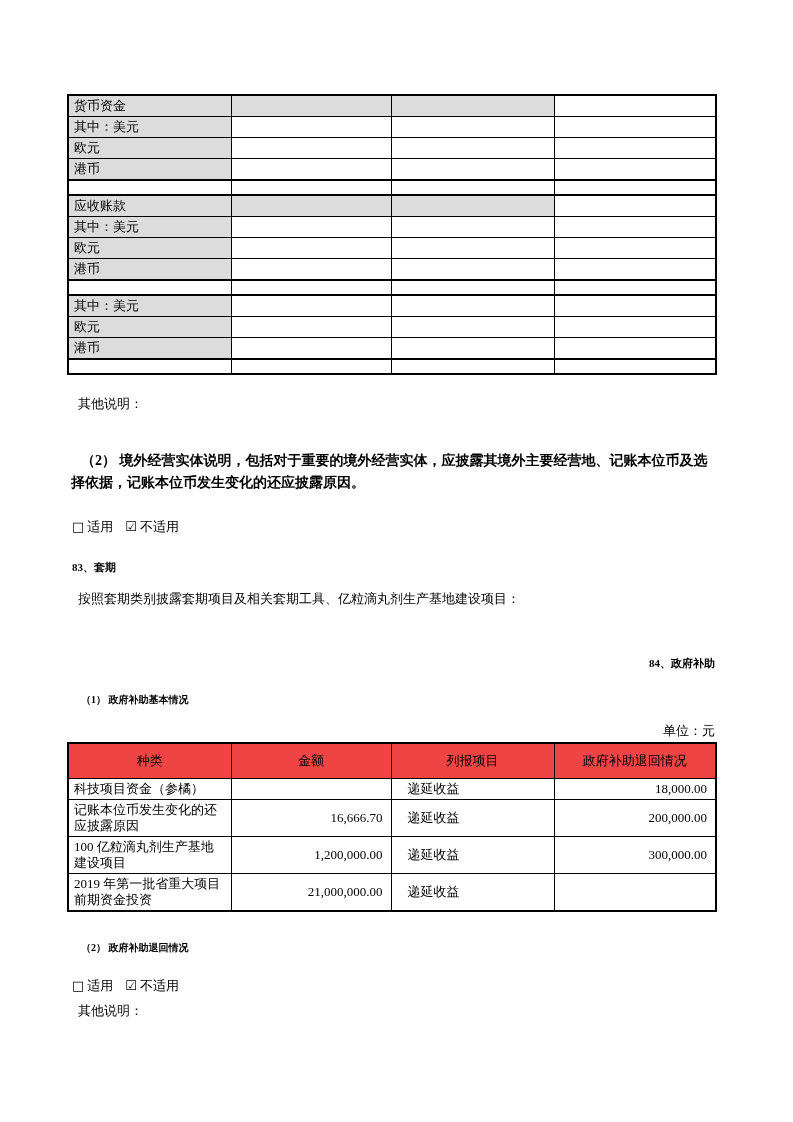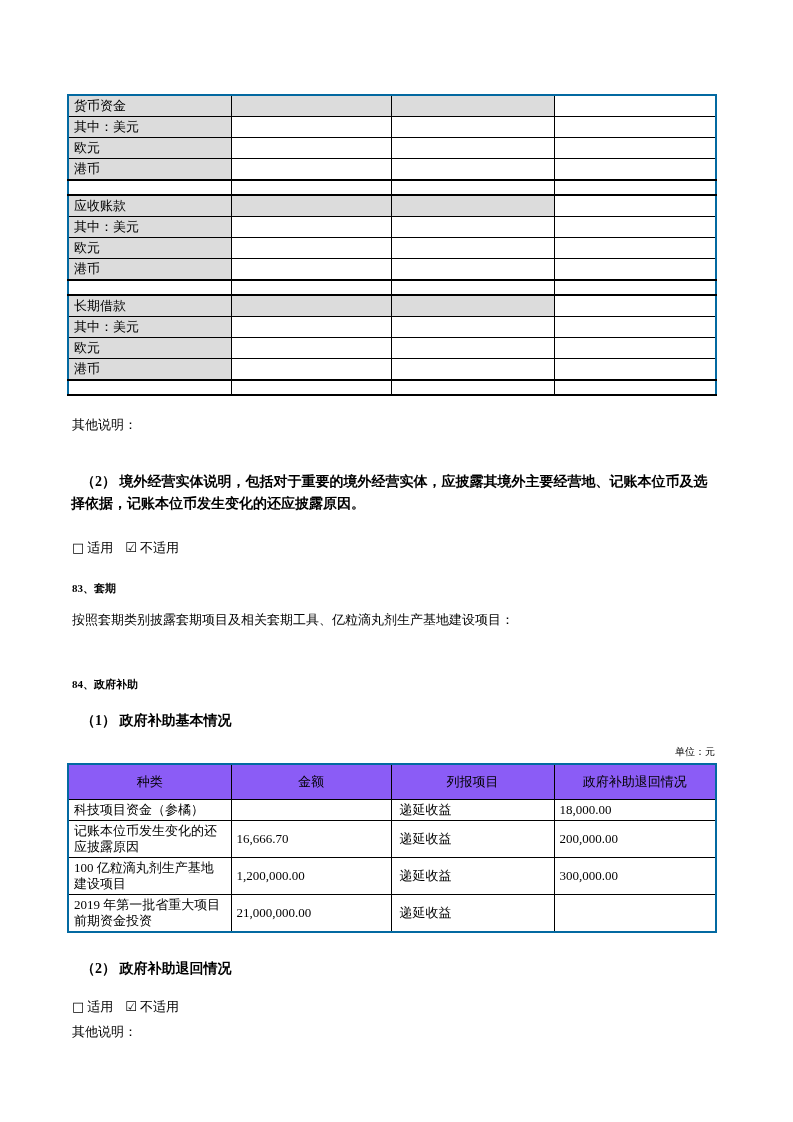--- a/index.html
+++ b/index.html
@@ -8,51 +8,51 @@
     position:relative;
     width:793px; height:1122px;
     background:#ffffff;
     font-family:"Liberation Serif","DejaVu Serif",serif;
     color:#000;
     overflow:hidden;
   }
   .content { padding:94px 78px 0 67px; }
 
   
-  table { border-collapse:collapse; table-layout:fixed; width:648px; border:2px solid #0369a1; }
+  table { border-collapse:collapse; table-layout:fixed; width:648px; border:2px solid #000000; }
   td, th { border:1px solid #000; font-size:13px; line-height:16px; padding:2px 5px; vertical-align:middle; overflow:hidden; }
   col.c1 { width:163px; } col.c2 { width:160px; } col.c3 { width:163px; } col.c4 { width:162px; }
   .gray { background:#dcdcdc; }
 
   
   #currency-table tr { height:21px; }
   #currency-table tr.r-sep { height:15px; }
   #currency-table tr.r-sep td { border-top:2px solid #000; border-bottom:2px solid #000; }
   #currency-table td.indent { }
 
   
-  #subsidy-table th { background:#8b5cf6; font-weight:normal; text-align:center; height:35px; }
+  #subsidy-table th { background:#ef4444; font-weight:normal; text-align:center; height:35px; }
   #subsidy-table tr { height:20px; }
-  #subsidy-table td.ta-r { text-align:left; padding-right:18px; }
-  #subsidy-table td.pad-l { padding-left:8px; }
-
-  
-  .body-text { font-size:13px; line-height:17px; margin-left:5px; }
+  #subsidy-table td.ta-r { text-align:right; padding-right:8px; }
+  #subsidy-table td.pad-l { padding-left:16px; }
+
+  
+  .body-text { font-size:13px; line-height:17px; margin-left:11px; }
   .note-1 { margin-top:20px; }
   .bold-para { font-size:14px; font-weight:bold; line-height:22px; margin-top:38px; margin-left:4px; text-indent:10px; }
   .check-line { font-size:13px; line-height:17px; margin-left:5px; display:flex; align-items:center; gap:3px; }
   .check-line .gap { width:6px; display:inline-block; }
   .check-1 { margin-top:24px; }
   .h-sec { font-size:11px; font-weight:bold; line-height:17px; margin-left:5px; }
   .h-83 { margin-top:24px; }
   .hedge-text { margin-top:14px; }
-  .h-84 { margin-top:48px; }
-  .h-sub { font-size:14px; font-weight:bold; line-height:19px; margin-left:14px; }
+  .h-84 { margin-top:48px;text-align:right; }
+  .h-sub { font-size:10px; font-weight:bold; line-height:19px; margin-left:14px; }
   .h-84-1 { margin-top:18px; }
-  .unit-line { font-size:10px; line-height:15px; text-align:right; margin-top:14px; }
+  .unit-line { font-size:13px; line-height:15px; text-align:right; margin-top:14px; }
   #subsidy-table { margin-top:4px; }
   .h-84-2 { margin-top:26px; }
   .check-2 { margin-top:20px; }
   .note-2 { margin-top:8px; }
   .chk { font-family:"DejaVu Sans","Liberation Sans",sans-serif; font-size:13px; }
 </style>
 </head>
 <body>
 
 <div class="page">
@@ -119,26 +119,20 @@
             <td></td>
             <td></td>
             <td></td>
           </tr>
           <tr class="r-sep">
             <td></td>
             <td></td>
             <td></td>
             <td></td>
           </tr>
-          <tr class="r-group">
-            <td class="gray">长期借款</td>
-            <td class="gray"></td>
-            <td class="gray"></td>
-            <td></td>
-          </tr>
           <tr class="r-sub">
             <td class="gray">其中：美元</td>
             <td></td>
             <td></td>
             <td></td>
           </tr>
           <tr class="r-sub-indent">
             <td class="gray indent">欧元</td>
             <td></td>
             <td></td>

